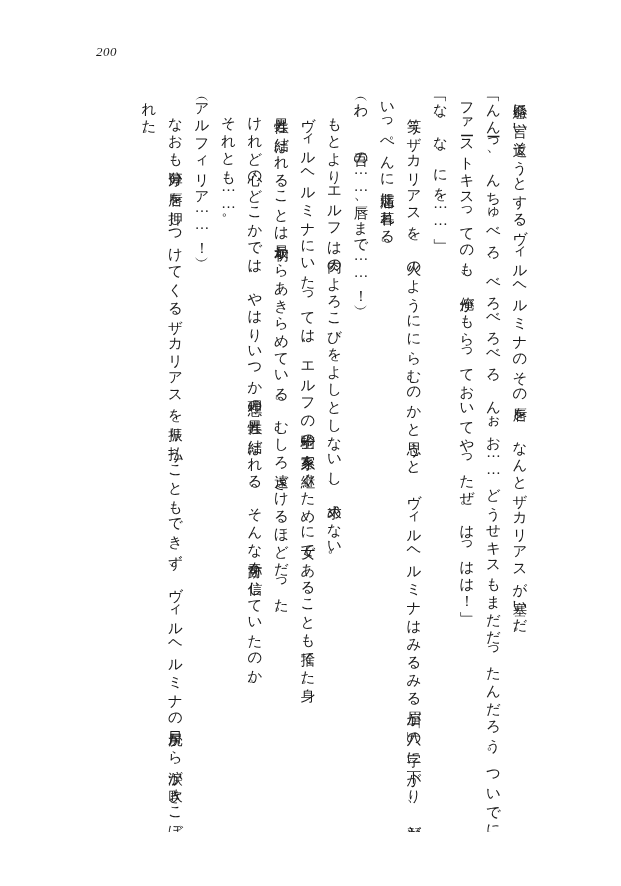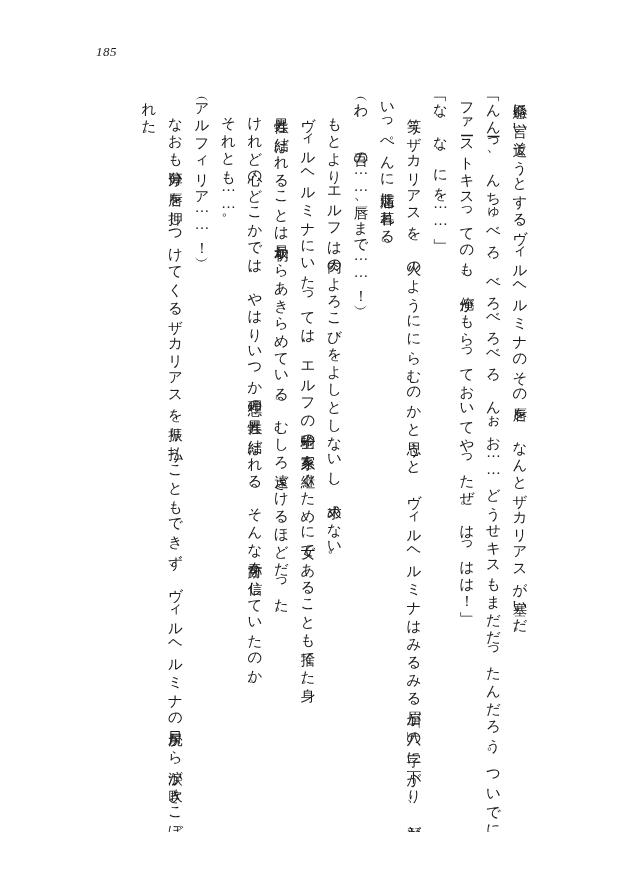--- a/index.html
+++ b/index.html
@@ -54,21 +54,21 @@
   }
   .indent {
     text-indent: 1em;
   }
 </style>
 </head>
 <body>
 
 <div class="page">
 
-  <div class="page-number">185</div>
+  <div class="page-number">200</div>
 
   <div class="text-block">
     <p class="para">懸命に言い返そうとするヴィルヘルミナのその唇を、なんとザカリアスが塞いだ。</p>
     <p class="para">「んんーっ、んちゅべろ、べろべろべろ、んぉお……どうせキスもまだだったんだろう。ついでにファーストキスってのも、俺がもらっておいてやったぜ。はっはは！」</p>
     <p class="para">「な、な、にを……」</p>
     <p class="para indent">笑うザカリアスを、火のようににらむのかと思うと、ヴィルヘルミナはみるみる眉が「八」の字に下がり、顔がいっぺんに悲痛に暮れる。</p>
     <p class="para">（わ、　吾の……唇、まで……！）</p>
     <p class="para indent">もとよりエルフは肉のよろこびをよしとしないし、求めない。</p>
     <p class="para indent">ヴィルヘルミナにいたっては、エルフの騎士の家系を継ぐために女であることも捨てた身。</p>
     <p class="para indent">異性と結ばれることは最初からあきらめている。むしろ遠ざけるほどだった。</p>

